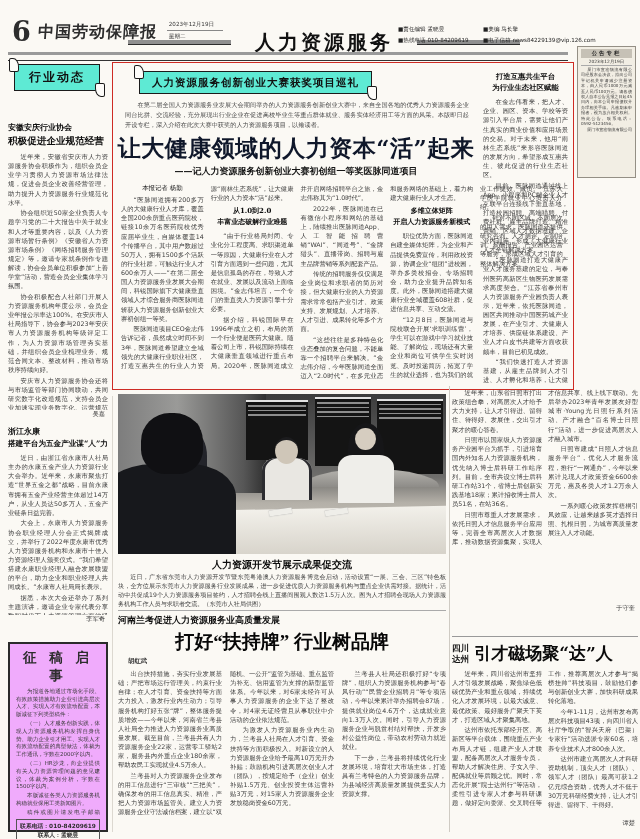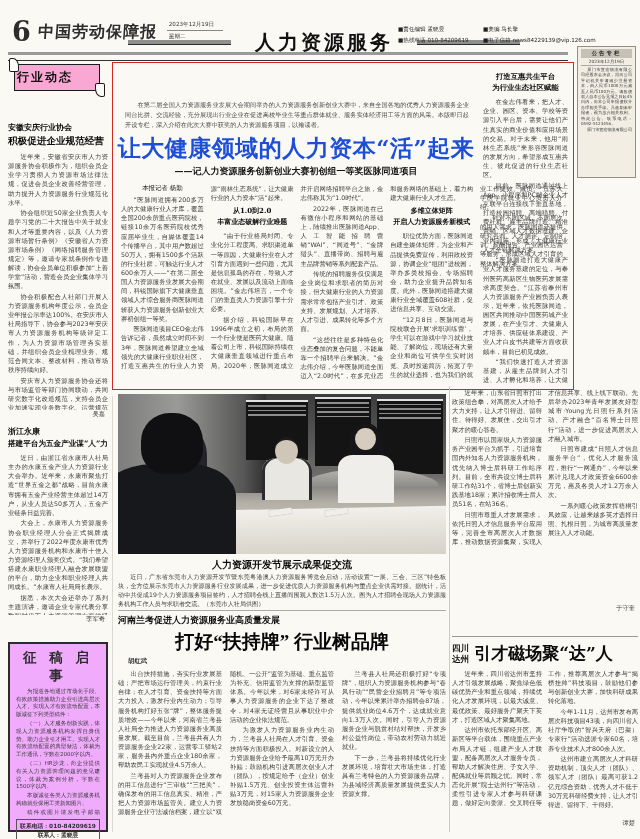--- a/index.html
+++ b/index.html
@@ -21,21 +21,21 @@
 
   .section-row { left:128px; top:29px; width:392px; display:flex; align-items:center; }
   .section-row .seg { flex:1; height:4px; background:#8f8f8f; border-bottom:1px solid #2c2c2c; }
   .section-title { margin:0 24px; font-weight:bold; font-size:20px; letter-spacing:3px; color:#111; }
 
   .hdr-meta { left:398px; top:26px; width:200px; display:grid; grid-template-columns:auto auto; column-gap:12px; row-gap:3px; font-size:5.6px; color:#222; white-space:nowrap; }
 
   .hdr-rule { left:8px; top:52px; width:560px; height:5px; border-top:3px solid #9a9a9a; border-bottom:1px solid #333; }
 
   
-  .scroll-banner { position:relative; display:inline-block; border:1.5px solid #1b1b1b; background:#f9a8d4; text-align:left;
+  .scroll-banner { position:relative; display:inline-block; border:1.5px solid #1b1b1b; background:#5eead4; text-align:center;
     font-family:"DejaVu Serif",serif; font-weight:bold; color:#111; }
   .scroll-banner:before, .scroll-banner:after { content:""; position:absolute; width:8px; height:12px; border:1.5px solid #1b1b1b; background:#fdfcf9; border-radius:2px 60% 2px 2px; }
   .scroll-banner:before { left:-6px; top:-7px; }
   .scroll-banner:after  { right:-6px; bottom:-7px; transform:rotate(180deg); }
 
   
   .bt { font-size:6.3px; line-height:1.45; text-align:justify; color:#3b3b3b; overflow:hidden; }
   .bt p { margin:0 0 1.5px; text-indent:2em; }
   .sig { text-align:right; font-size:6.3px; color:#3b3b3b; padding-right:3px; }
   .kicker { font-weight:bold; font-size:8px; color:#111; }
@@ -52,21 +52,21 @@
 
   .callbox { left:8px; top:642px; width:100px; height:190px; border:2px solid #2b2b2b; background:#f0abfc; box-sizing:border-box; padding:5px 6px; }
   .callbox-title { text-align:center; font-family:"DejaVu Serif",serif; font-weight:bold; font-size:13.5px; letter-spacing:4px; margin-bottom:3px; }
   .callbox .bt { font-size:5.5px; line-height:1.4; height:128px; }
   .callbox-contact { border:1px solid #555; margin-top:3px; padding:2px 3px; font-size:5.8px; font-weight:bold; line-height:1.5; text-align:center; }
 
   
   .redbox { left:112px; top:62px; width:462px; height:328px; border:1.5px solid #ce2b24; box-sizing:border-box; }
   .banner-contest { position:absolute; left:26px; top:8px; padding:3.5px 12px; font-size:10.5px; letter-spacing:1px; }
   .feature-intro { position:absolute; left:12px; top:37px; width:344px; font-size:6.2px; line-height:1.6; text-align:justify; color:#4a4a4a; text-indent:2em; }
-  .feature-headline { position:absolute; left:4px; top:70px; width:358px; text-align:center; font-family:"DejaVu Serif",serif; font-weight:bold; font-size:23px; letter-spacing:0.5px; color:#1d4ed8; white-space:nowrap; }
+  .feature-headline { position:absolute; left:4px; top:70px; width:358px; text-align:center; font-family:"DejaVu Serif",serif; font-weight:bold; font-size:23px; letter-spacing:0.5px; color:#0f172a; white-space:nowrap; }
   .feature-subtitle { position:absolute; left:4px; top:102px; width:358px; text-align:center; font-weight:bold; font-size:9px; color:#151515; }
   .feature-byline { text-align:center; font-size:6.4px; margin-bottom:2px; color:#222; }
   .feature-body { position:absolute; left:8px; top:121px; width:352px; height:200px; column-count:4; column-gap:7px; }
   .feature-body .bt { height:auto; overflow:visible; }
   .col-subhead { font-family:"DejaVu Serif",serif; font-weight:bold; font-size:7px; text-align:center; white-space:pre-line; margin:4px 0; line-height:1.5; break-inside:avoid; color:#0d0d0d; }
   .side-col { position:absolute; left:370px; top:6px; width:85px; height:314px; overflow:hidden; }
   .side-subhead { font-family:"DejaVu Serif",serif; font-weight:bold; font-size:7.4px; text-align:center; white-space:pre-line; line-height:1.5; margin:2px 0 4px; color:#0d0d0d; }
 
   
   .photo { left:118px; top:394px; width:328px; height:160px; overflow:hidden;
@@ -199,20 +199,21 @@
         <p>稿件或图片请发电子邮箱news84229139@vip.126.com，并注明“人力资源服务版投稿”。</p>
       </div>
     <div class="callbox-contact">
       <div>联系电话：010-84209619</div>
       <div>联系人：孟晓昱</div>
     </div>
   </div>
 
   
   <div class="abs redbox">
+    <div class="scroll-banner banner-contest">人力资源服务创新创业大赛获奖项目巡礼</div>
     <div class="feature-intro">在第二届全国人力资源服务业发展大会期间举办的人力资源服务创新创业大赛中，来自全国各地的优秀人力资源服务企业同台比拼、交流经验，充分展现出行业企业在促进高校毕业生等重点群体就业、服务实体经济用工等方面的风采。本版即日起开设专栏，深入介绍在此次大赛中获奖的人力资源服务项目，以飨读者。</div>
     <div class="feature-headline">让大健康领域的人力资本“活”起来</div>
     <div class="feature-subtitle">——记人力资源服务创新创业大赛初创组一等奖医脉同道项目</div>
 
     <div class="feature-body">
       <div class="feature-byline">本报记者 杨勤</div>
       <div class="bt">
           <p>“医脉同道拥有200多万人的大健康行业人才库，覆盖全国200余所重点医药院校，链接10余万名医药院校优秀应届毕业生，自媒体覆盖14个传播平台，其中用户数超过50万人，拥有1500多个活跃的行业社群，可触达行业人才600余万人——”在第二届全国人力资源服务业发展大会期间，科锐国际旗下大健康垂直领域人才综合服务商医脉同道斩获人力资源服务创新创业大赛初创组一等奖。</p>
           <p>医脉同道项目CEO金志伟告诉记者，虽然成立时间不到3年，医脉同道希望建立全域领先的大健康行业职业社区，打造互惠共生的行业人力资源“雨林生态系统”，让大健康行业的人力资本“活”起来。</p>
         </div>

